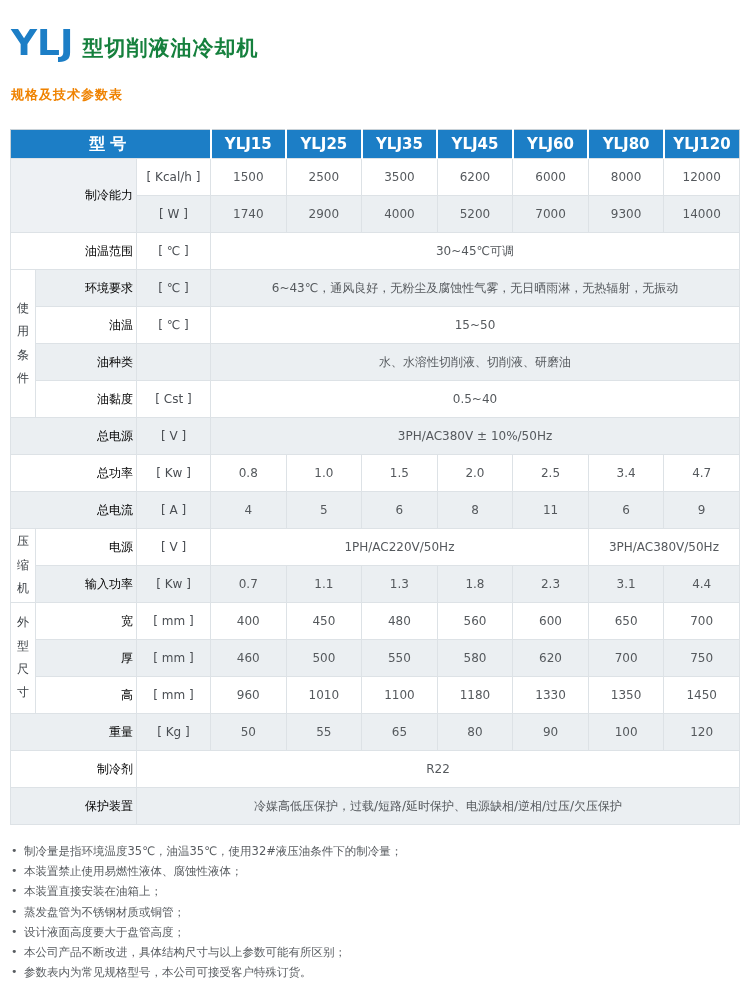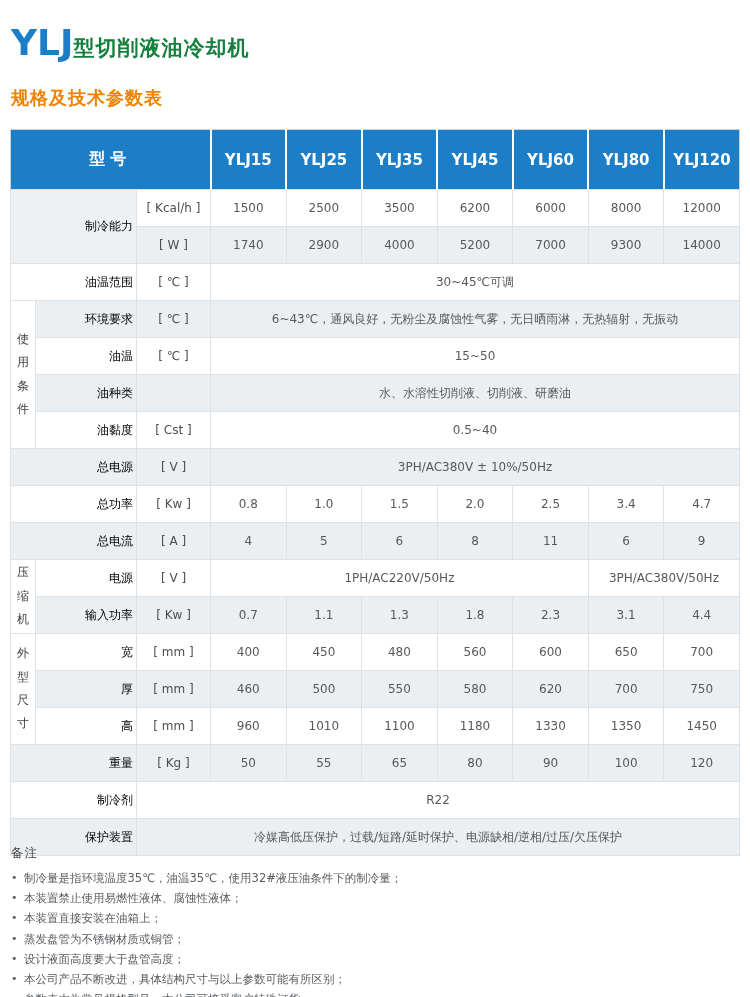--- a/index.html
+++ b/index.html
@@ -7,41 +7,41 @@
   body {
     width:750px; height:997px; position:relative; overflow:hidden;
     font-family:"DejaVu Sans","Liberation Sans",sans-serif;
     -webkit-font-smoothing:antialiased;
   }
   .page { position:absolute; inset:0; background:#fff; }
 
   
   .title-row {
     position:absolute; left:11px; top:22px;
-    display:flex; align-items:baseline; 
+    display:flex; align-items:baseline; gap:9px;
   }
   .brand   { font-size:36px; font-weight:bold; color:#1c7ec6; letter-spacing:0px; }
   .title-cn{ font-size:21px; font-weight:bold; color:#15803d; letter-spacing:1px; }
   .subtitle{
     position:absolute; left:11px; top:86px;
-    font-size:18px; font-weight:bold; color:#ef8200; letter-spacing:1px;
+    font-size:13px; font-weight:bold; color:#ef8200; letter-spacing:1px;
   }
 
   
   table.spec {
     position:absolute; left:10px; top:129px; width:730px;
     border-collapse:collapse; table-layout:fixed;
     border:1px solid #c9d2d8;
   }
   col.c-group { width:25px; }
   col.c-label { width:101px; }
   col.c-unit  { width:74px; }
 
   thead th {
-    height:60px; background:#1c7ec6; color:#ffffff;
+    height:29px; background:#1c7ec6; color:#ffffff;
     font-size:15px; font-weight:bold; text-align:center; vertical-align:middle;
     border-left:2px solid #ffffff;
   }
   thead th:first-child { border-left:none; letter-spacing:5px; font-size:16px; }
 
   tbody td {
     height:37px; text-align:center; vertical-align:middle;
     font-size:12px; color:#54585c; background:#ffffff;
     border:1px solid #dde2e6; padding:0 3px; line-height:1.25;
   }
@@ -255,21 +255,20 @@
           <td class="cell-span" colspan="8">R22</td>
         </tr>
         <tr class="shade-gray">
           <td class="cell-label" colspan="2">保护装置</td>
           <td class="cell-span" colspan="8">冷媒高低压保护，过载/短路/延时保护、电源缺相/逆相/过压/欠压保护</td>
         </tr>
       </tbody>
   </table>
 
   <div class="notes">
-    <div class="notes-heading">备注</div>
     <ul class="note-list" id="note-list">
         <li>制冷量是指环境温度35℃，油温35℃，使用32#液压油条件下的制冷量；</li>
         <li>本装置禁止使用易燃性液体、腐蚀性液体；</li>
         <li>本装置直接安装在油箱上；</li>
         <li>蒸发盘管为不锈钢材质或铜管；</li>
         <li>设计液面高度要大于盘管高度；</li>
         <li>本公司产品不断改进，具体结构尺寸与以上参数可能有所区别；</li>
         <li>参数表内为常见规格型号，本公司可接受客户特殊订货。</li>
       </ul>
   </div>

